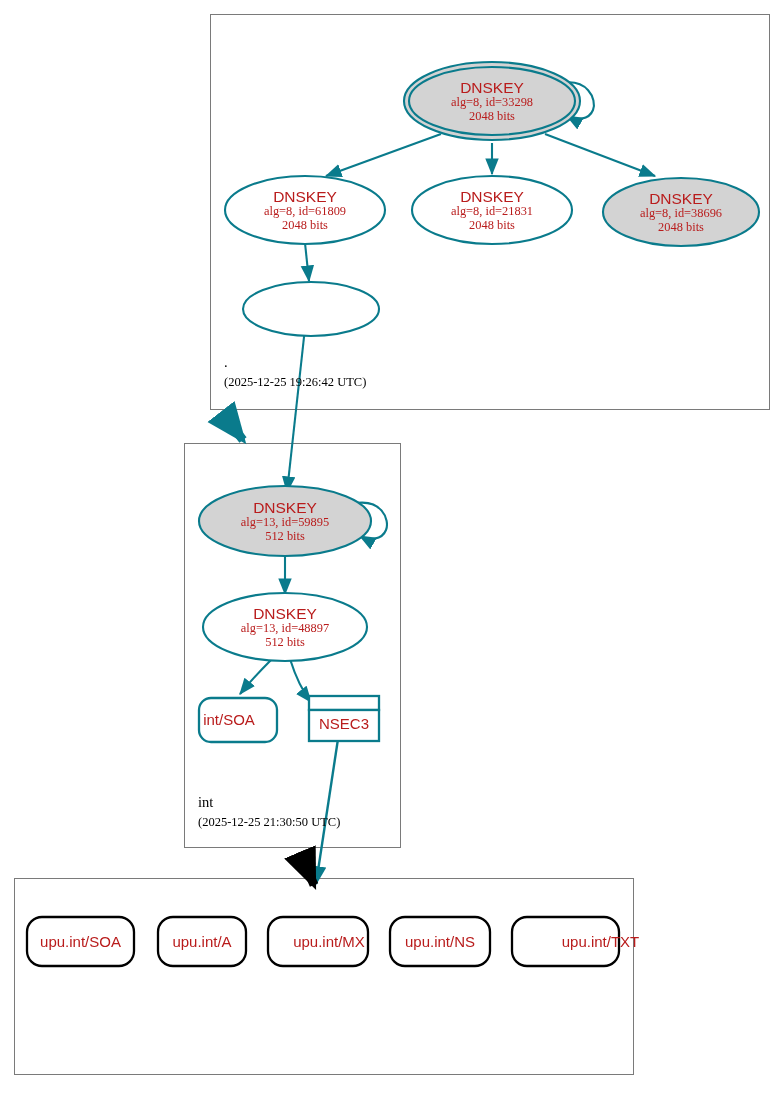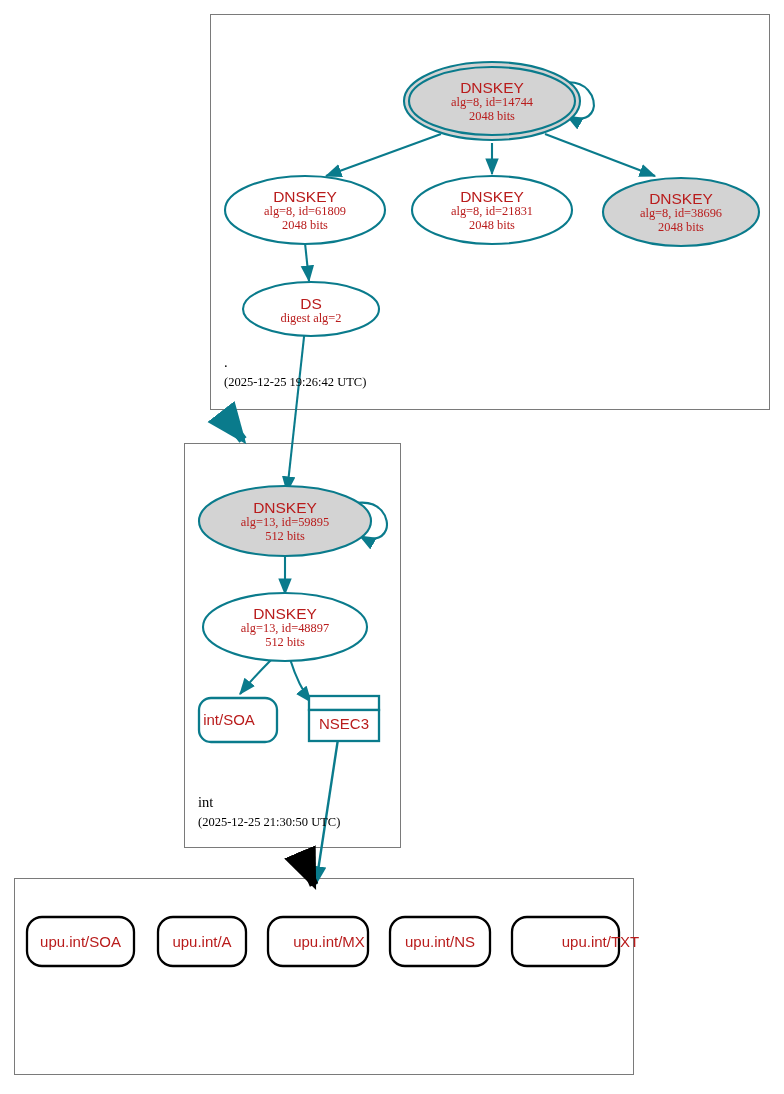--- a/index.html
+++ b/index.html
@@ -131,21 +131,21 @@
     <g>
       <rect x="390" y="917" width="100" height="49" rx="15" ry="15" fill="#ffffff" stroke="#000000" stroke-width="2.3"></rect>
     </g>
     <g>
       <rect x="512" y="917" width="107" height="49" rx="15" ry="15" fill="#ffffff" stroke="#000000" stroke-width="2.3"></rect>
     </g>
   </svg>
 
   <div class="nodetext" style="left:392px;top:80px;width:200px;">
     <div class="nt-title">DNSKEY</div>
-    <div class="nt-sub">alg=8, id=14744</div>
+    <div class="nt-sub">alg=8, id=33298</div>
     <div class="nt-sub">2048 bits</div>
   </div>
 
   <div class="nodetext" style="left:205px;top:189px;width:200px;">
     <div class="nt-title">DNSKEY</div>
     <div class="nt-sub">alg=8, id=61809</div>
     <div class="nt-sub">2048 bits</div>
   </div>
 
   <div class="nodetext" style="left:392px;top:189px;width:200px;">
@@ -153,24 +153,20 @@
     <div class="nt-sub">alg=8, id=21831</div>
     <div class="nt-sub">2048 bits</div>
   </div>
 
   <div class="nodetext" style="left:581px;top:191px;width:200px;">
     <div class="nt-title">DNSKEY</div>
     <div class="nt-sub">alg=8, id=38696</div>
     <div class="nt-sub">2048 bits</div>
   </div>
 
-  <div class="nodetext" style="left:211px;top:296px;width:200px;">
-    <div class="nt-title">DS</div>
-    <div class="nt-sub">digest alg=2</div>
-  </div>
 
   <div class="nodetext" style="left:185px;top:500px;width:200px;">
     <div class="nt-title">DNSKEY</div>
     <div class="nt-sub">alg=13, id=59895</div>
     <div class="nt-sub">512 bits</div>
   </div>
 
   <div class="nodetext" style="left:185px;top:606px;width:200px;">
     <div class="nt-title">DNSKEY</div>
     <div class="nt-sub">alg=13, id=48897</div>

